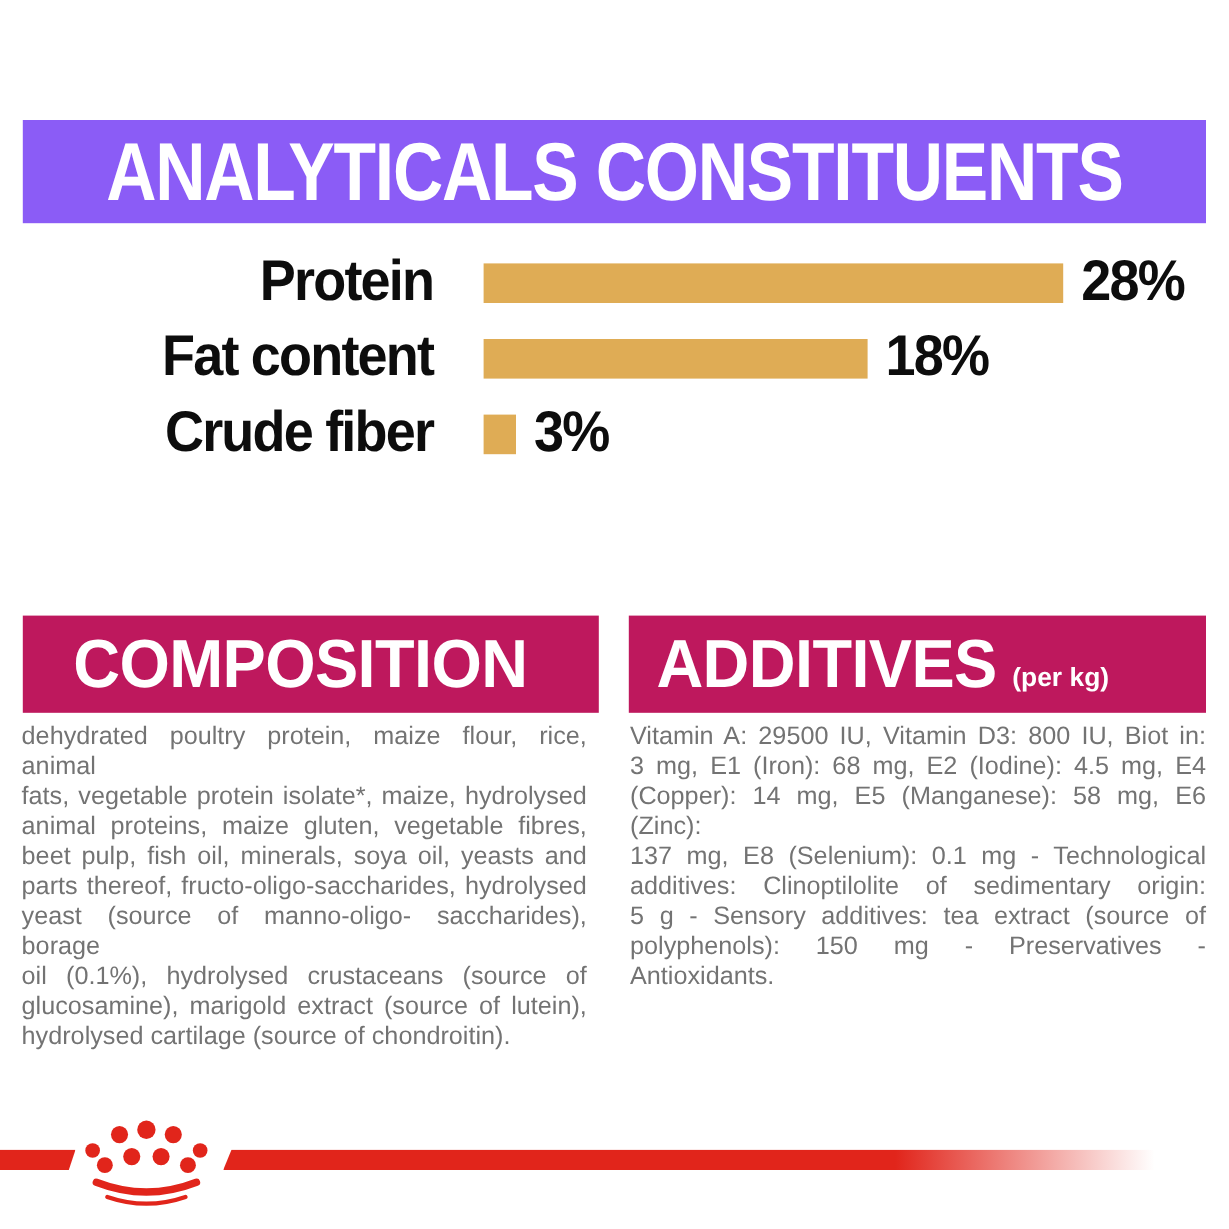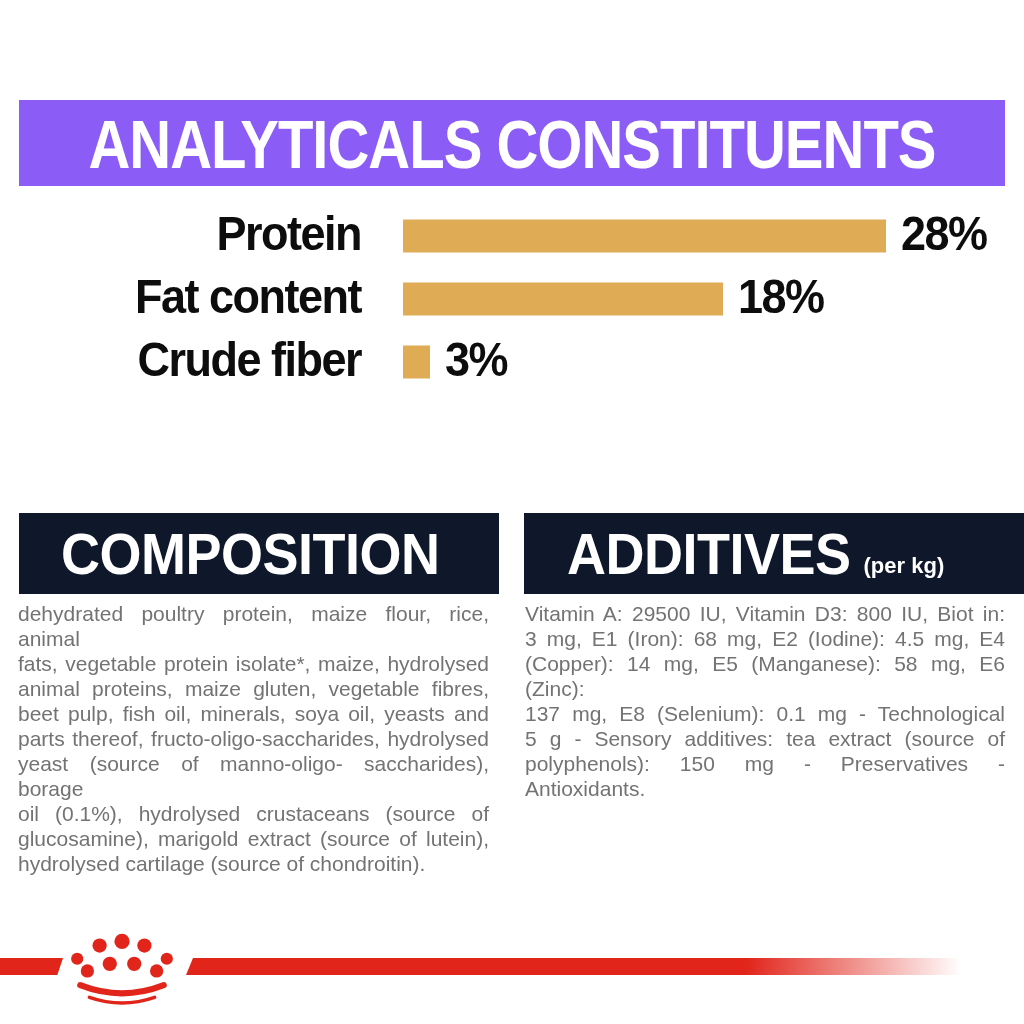--- a/index.html
+++ b/index.html
@@ -35,25 +35,25 @@
     height:33px;background:#DFAC55;
   }
   .chart-value{
     position:absolute;top:50%;transform:translateY(-54%) scaleY(1.06);
     font-size:45px;font-weight:bold;letter-spacing:-1.5px;color:#0d0d0d;
     white-space:nowrap;
   }
 
   
   .section-banner{
-    top:513px;height:81px;background:#0f172a;
+    top:513px;height:81px;background:#be185d;
     display:flex;align-items:center;
   }
   #composition-banner{left:19px;width:480px;}
-  #additives-banner{left:524px;width:481px;padding-left:20px;}
+  #additives-banner{left:524px;width:481px;}
   .section-title{
     color:#ffffff;font-weight:bold;font-size:54px;letter-spacing:-0.5px;
     white-space:nowrap;transform:scaleY(1.05);
   }
   #composition-banner .section-title{margin-left:42px;}
   #additives-banner .title-wrap{margin-left:23px;display:flex;align-items:baseline;}
   .section-title-suffix{
     color:#ffffff;font-weight:bold;font-size:22px;margin-left:13px;
     white-space:nowrap;
   }
@@ -127,20 +127,21 @@
   <span class="title-wrap">
     <span class="section-title">ADDITIVES</span>
     <span class="section-title-suffix">(per kg)</span>
   </span>
 </div>
 <div class="abs body-text" id="additives-body">
     <div class="jline">Vitamin A: 29500 IU, Vitamin D3: 800 IU, Biot in:</div>
     <div class="jline">3 mg, E1 (Iron): 68 mg, E2 (Iodine): 4.5 mg, E4</div>
     <div class="jline">(Copper): 14 mg, E5 (Manganese): 58 mg, E6 (Zinc):</div>
     <div class="jline">137 mg, E8 (Selenium): 0.1 mg - Technological</div>
+    <div class="jline">additives: Clinoptilolite of sedimentary origin:</div>
     <div class="jline">5 g - Sensory additives: tea extract (source of</div>
     <div class="jline last">polyphenols): 150 mg - Preservatives - Antioxidants.</div>
   </div>
 
 <div class="abs ribbon" id="ribbon-left"></div>
 <div class="abs ribbon" id="ribbon-right"></div>
 <svg class="abs" id="crown-logo" width="112" height="82" viewBox="0 0 110 80" xmlns="http://www.w3.org/2000/svg">
   <g fill="#E1251B">
     <circle cx="11" cy="26" r="6"></circle>
     <circle cx="33" cy="13" r="7"></circle>

